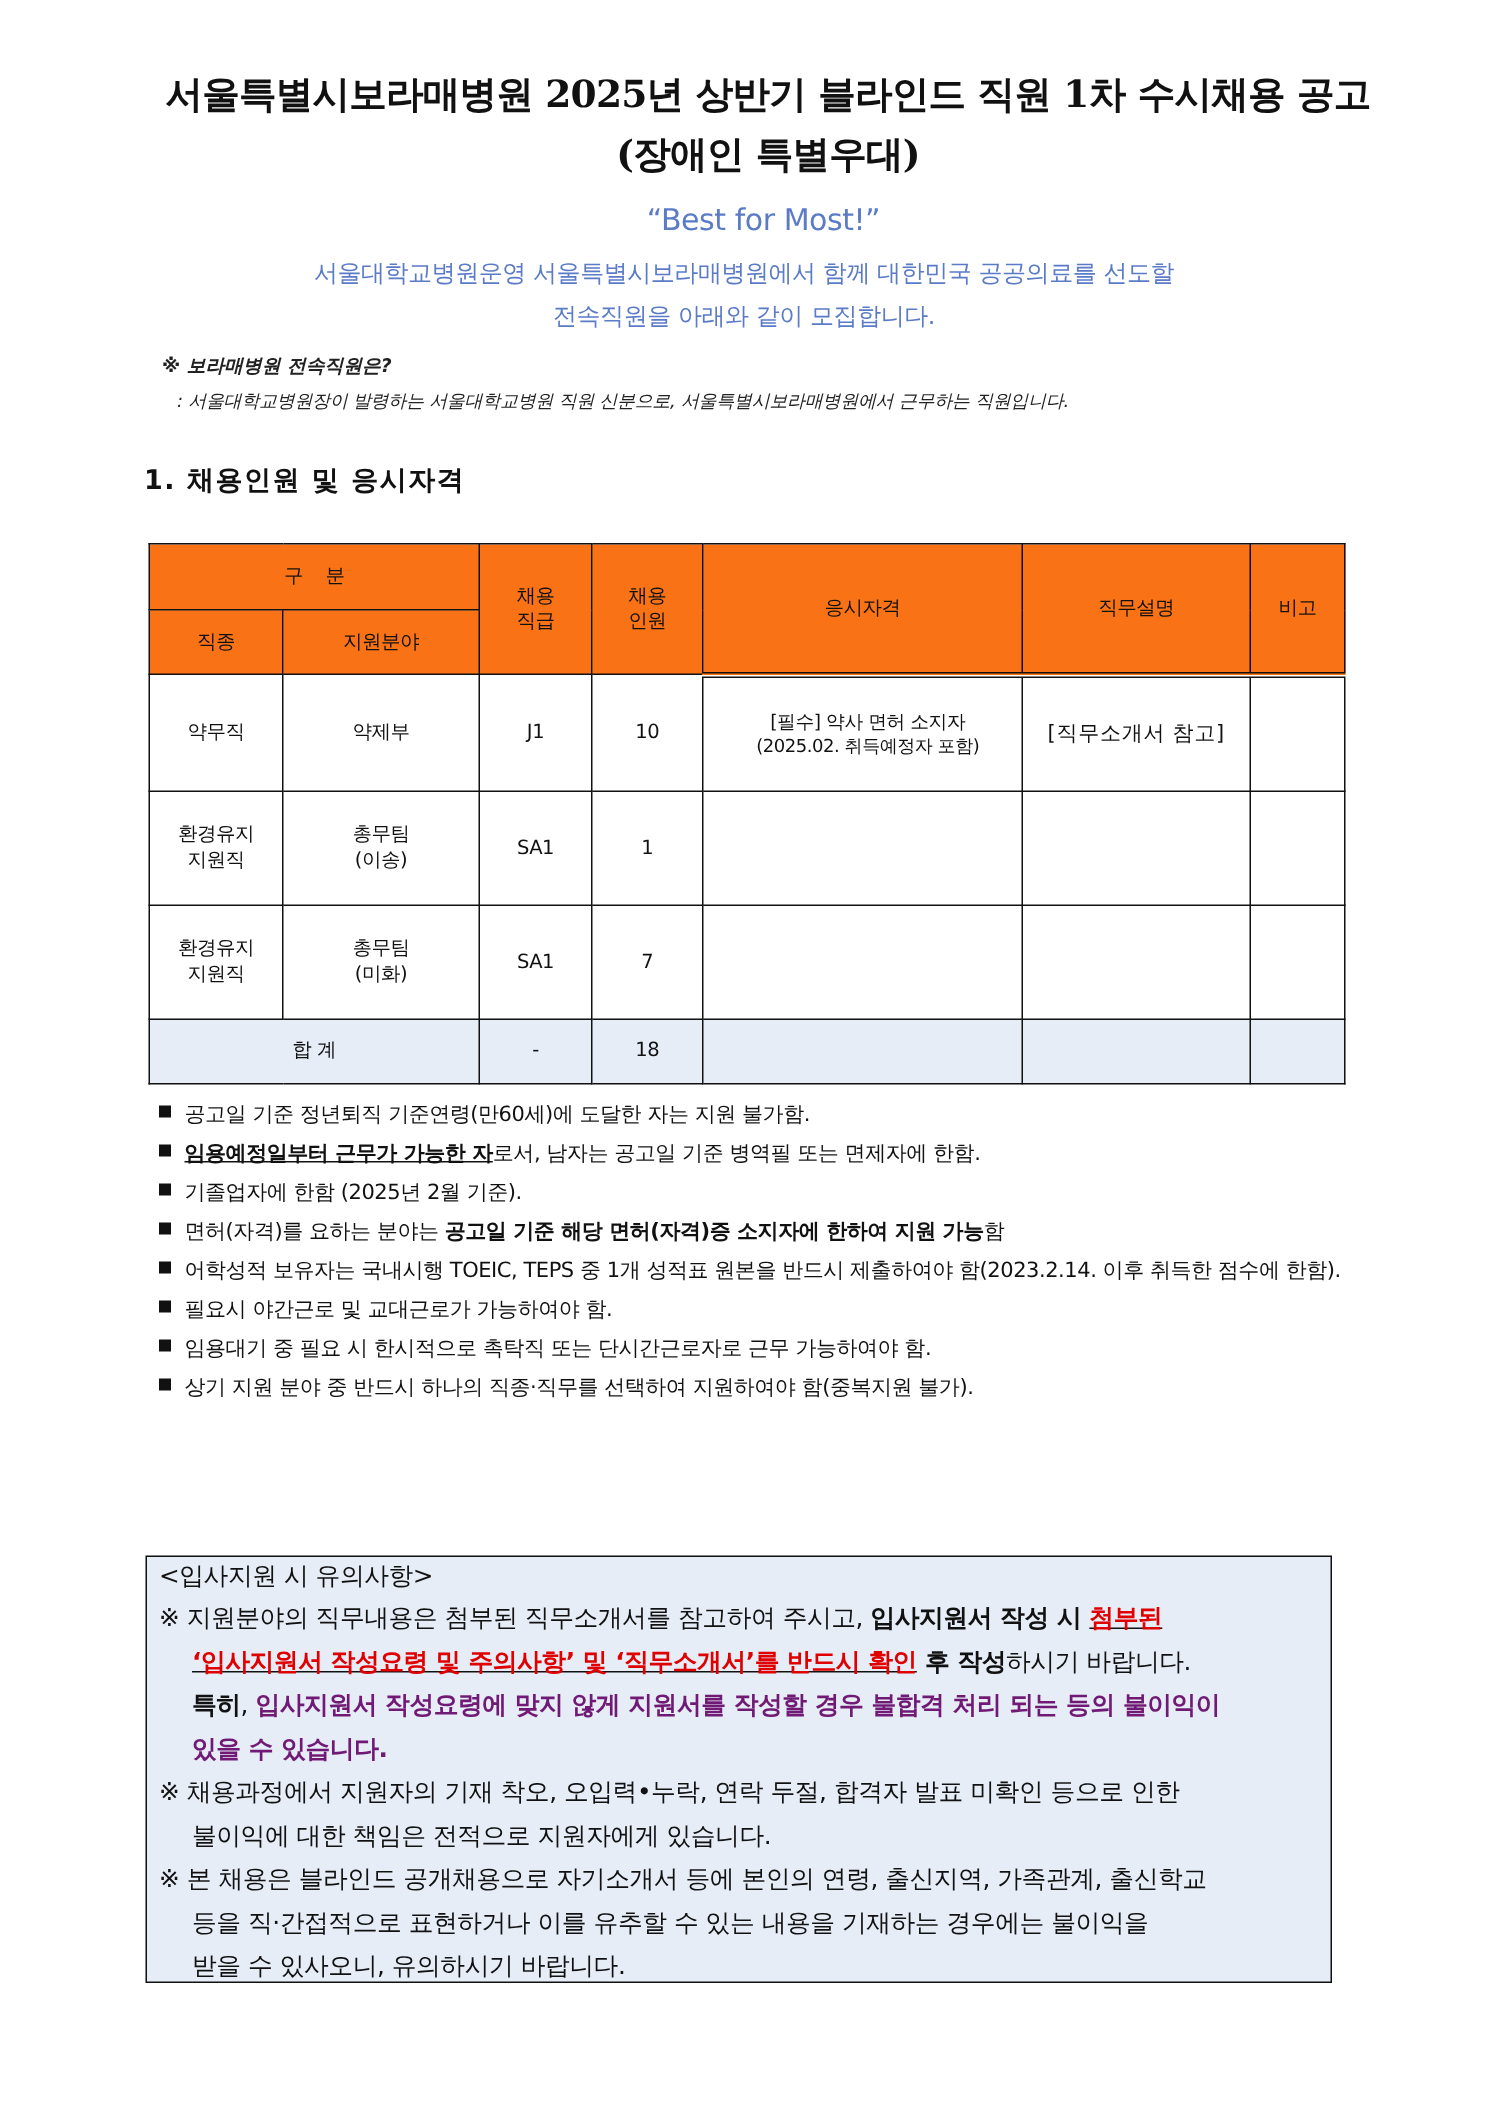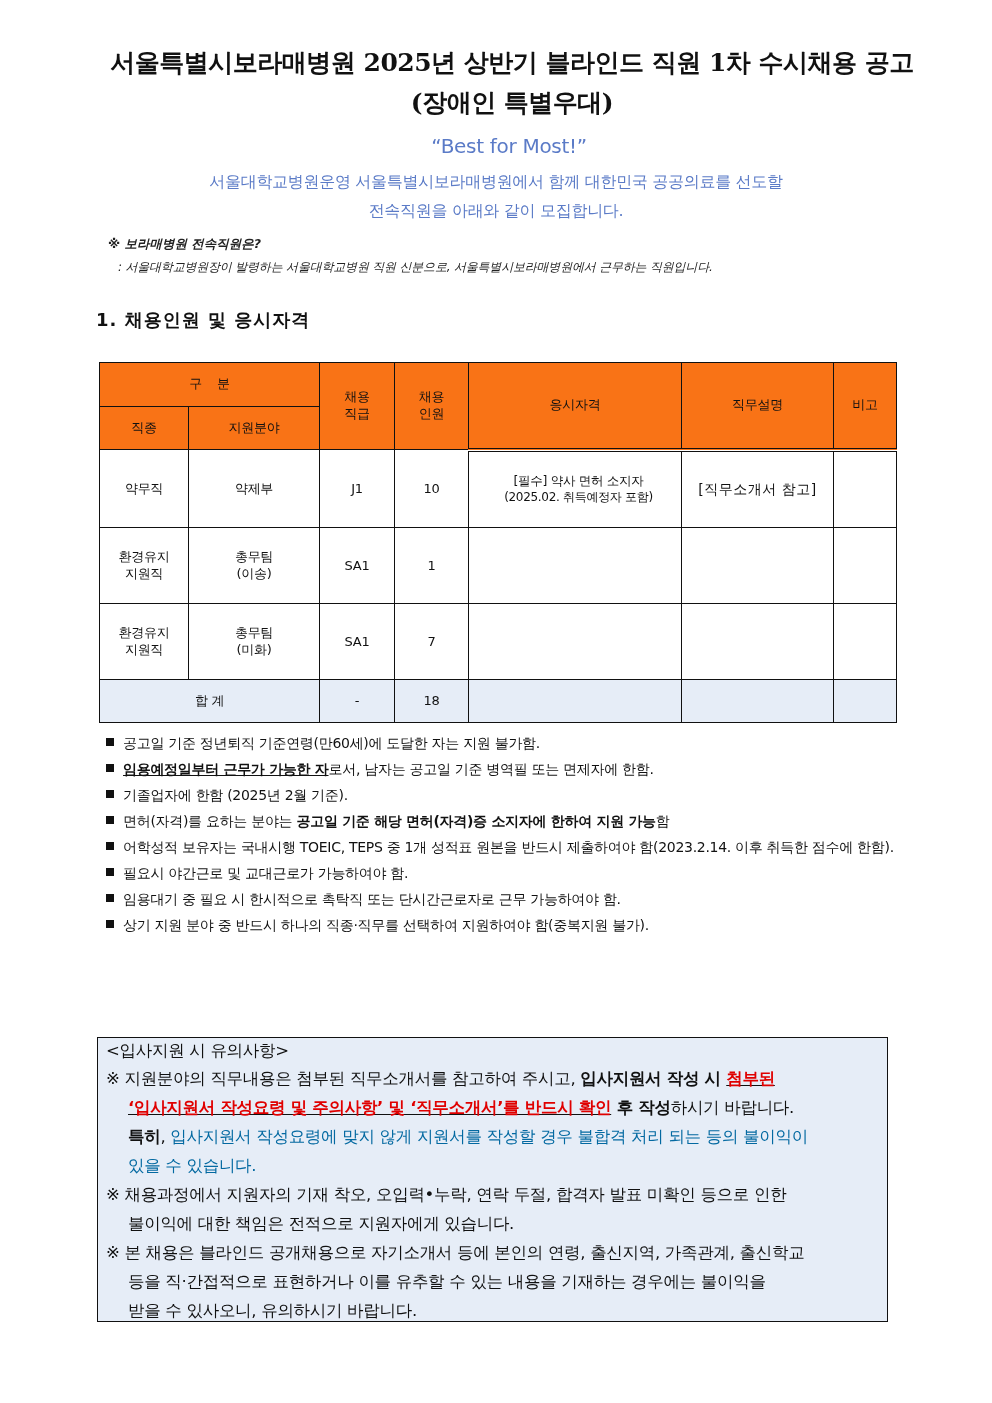--- a/index.html
+++ b/index.html
@@ -50,21 +50,21 @@
   .bd { font-weight: bold; }
 
   .notice {
     left: 97px; top: 1037px; width: 791px; height: 285px;
     background: #e6edf7; border: 1.5px solid #111; box-sizing: border-box;
     padding: 2px 8px 0 8px; font-size: 16.5px; letter-spacing: -0.3px;
   }
   .notice .nh { font-weight: normal; line-height: 22px; margin-bottom: 2px; }
   .notice p { margin: 0; line-height: 29px; }
   .notice .ind { padding-left: 22px; }
-  .red { color: #0369a1; font-weight: normal; }
+  .red { color: #701a75; font-weight: bold; }
   .redu { color: #e00000; font-weight: bold; text-decoration: underline; text-decoration-color: #111; }
 </style>
 </head>
 <body>
 
 <div class="abs title" style="top:46px;">서울특별시보라매병원 2025년 상반기 블라인드 직원 1차 수시채용 공고</div>
 <div class="abs title" style="top:86px;">(장애인 특별우대)</div>
 <div class="abs slogan" style="top:134px;">“Best for Most!”</div>
 <div class="abs intro" style="top:172px;">서울대학교병원운영 서울특별시보라매병원에서 함께 대한민국 공공의료를 선도할</div>
 <div class="abs intro" style="top:201px;">전속직원을 아래와 같이 모집합니다.</div>

